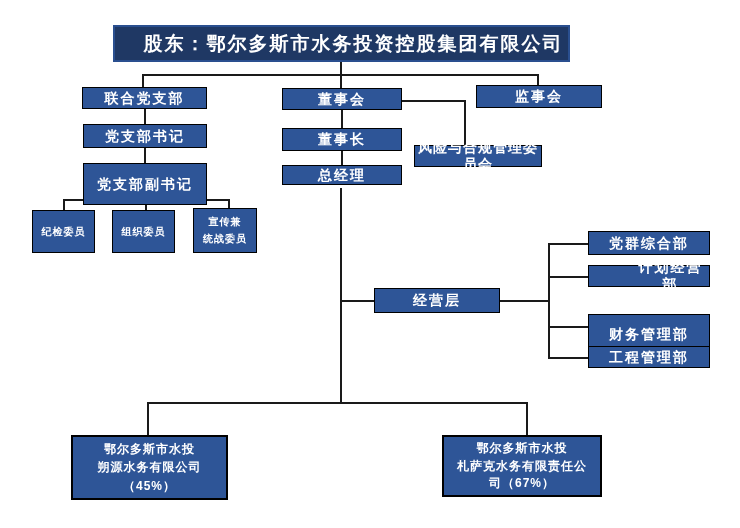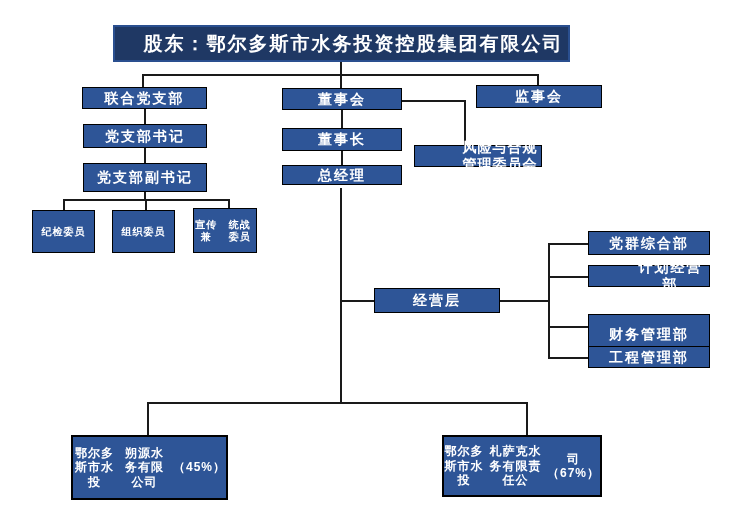--- a/index.html
+++ b/index.html
@@ -12,43 +12,43 @@
   html,body{margin:0;padding:0;background:#ffffff;}
   body{font-family:"Liberation Sans",sans-serif;}
   .stage{position:relative;width:740px;height:528px;background:#ffffff;overflow:hidden;}
   .box{
     position:absolute;box-sizing:border-box;
     background:var(--box-fill);border:1.5px solid var(--box-border);
     color:var(--text);font-weight:bold;
     display:flex;align-items:center;justify-content:center;
     text-align:center;font-size:14px;letter-spacing:2px;line-height:1.2;
   }
-  .box.multiline{letter-spacing:1px;}
+  .box.multiline{flex-direction:column;letter-spacing:1px;}
   .title-box{
     position:absolute;box-sizing:border-box;left:113px;top:25px;width:457px;height:37px;
     background:var(--title-fill);border:2px solid #2a4f8f;
     color:var(--text);font-weight:bold;font-size:19px;letter-spacing:2px;
     display:flex;align-items:center;justify-content:center;text-align:center;padding-left:24px;
   }
   .hline{position:absolute;background:var(--line);height:1.5px;}
   .vline{position:absolute;background:var(--line);width:1.5px;}
 
   
   .n-lianhe{left:82px;top:87px;width:125px;height:22px;}
   .n-shuji{left:83px;top:124px;width:124px;height:24px;}
-  .n-fushuji{left:83px;top:163px;width:124px;height:29px;}
+  .n-fushuji{left:83px;top:163px;width:124px;height:42px;}
   .n-jijian{left:32px;top:210px;width:63px;height:43px;font-size:10px;letter-spacing:1px;}
   .n-zuzhi{left:112px;top:210px;width:63px;height:43px;font-size:10px;letter-spacing:1px;}
   .n-xuanchuan{left:193px;top:208px;width:64px;height:45px;font-size:10px;gap:5px;}
   
   .n-dongshihui{left:282px;top:88px;width:120px;height:22px;}
   .n-dongshizhang{left:282px;top:128px;width:120px;height:23px;}
   .n-zongjingli{left:282px;top:165px;width:120px;height:20px;}
   .n-jianshihui{left:476px;top:85px;width:126px;height:23px;text-align:right;}
-  .n-fengxian{left:414px;top:145px;width:128px;height:22px;letter-spacing:1px;padding-left:44px;}
+  .n-fengxian{left:414px;top:145px;width:128px;height:22px;letter-spacing:1px;}
   .n-jingyingceng{left:374px;top:288px;width:126px;height:25px;}
   
   .n-dangqun{left:588px;top:231px;width:122px;height:24px;}
   .n-jihua{left:588px;top:265px;width:122px;height:22px;padding-left:43px;}
   .n-caiwu{left:588px;top:314px;width:122px;height:40px;}
   .n-gongcheng{left:588px;top:346px;width:122px;height:22px;}
   
   .n-company1{left:71px;top:435px;width:157px;height:65px;font-size:12px;border-width:2px;gap:4px;}
   .n-company2{left:442px;top:435px;width:160px;height:62px;font-size:12px;border-width:2px;gap:3px;}
 

